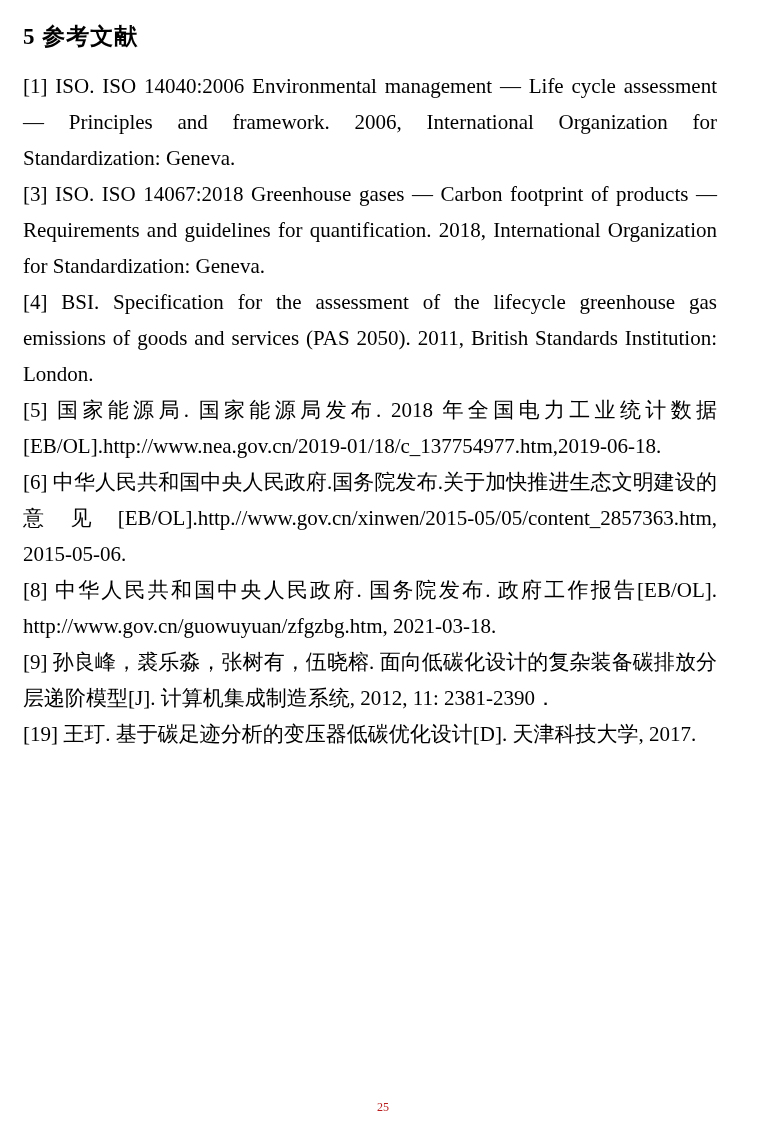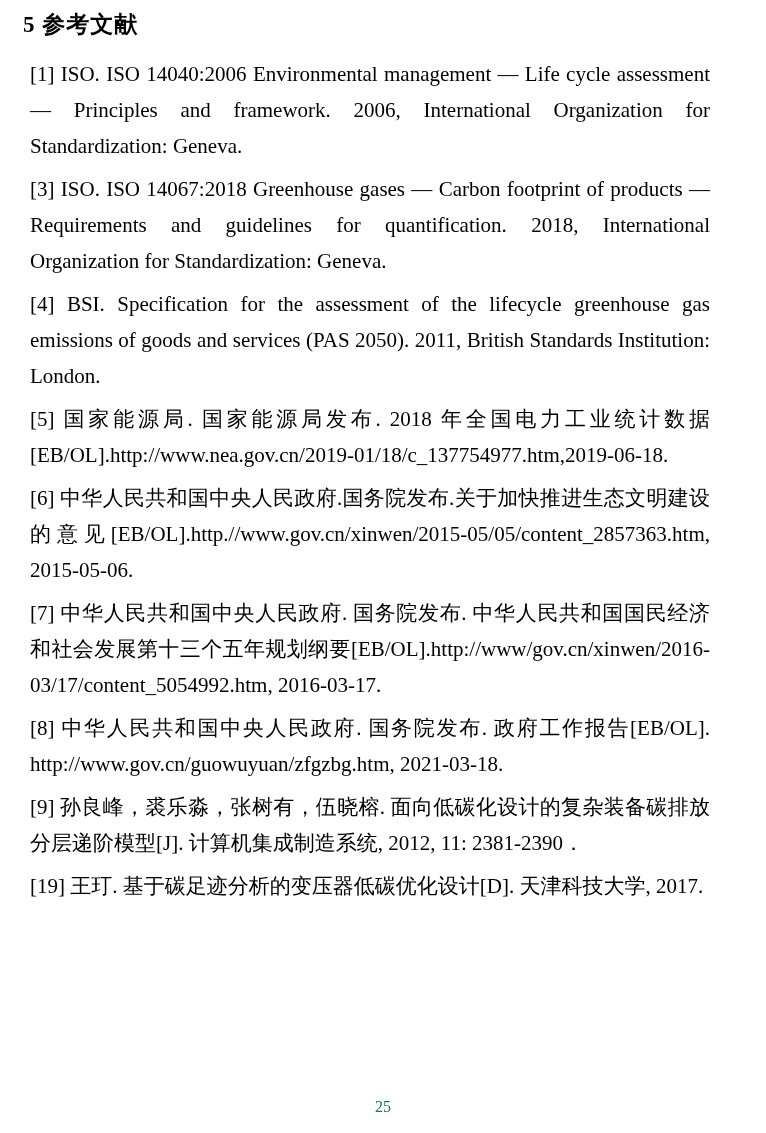--- a/index.html
+++ b/index.html
@@ -6,64 +6,63 @@
     margin: 0;
     padding: 0;
     background: #ffffff;
   }
   .page {
     position: relative;
     width: 766px;
     height: 1133px;
     background: #ffffff;
     box-sizing: border-box;
-    padding: 8px 49px 0 23px;
+    padding: 20px 49px 0 23px;
     color: #000000;
     font-family: "Liberation Serif", "DejaVu Serif", serif;
   }
   .heading {
     font-size: 23px;
     font-weight: bold;
     line-height: 34px;
     margin: 0 0 14px 0;
     letter-spacing: 1px;
   }
   .ref-list {
     margin: 0;
     padding: 0;
   }
   .ref {
-    margin: 7px;
+    margin: 0;
     padding: 0;
     font-size: 21px;
     line-height: 36px;
     text-align: justify;
     overflow-wrap: anywhere;
   }
   .page-number {
     position: absolute;
     bottom: 18px;
     left: 0;
     width: 766px;
     text-align: center;
-    font-size: 16px;
+    font-size: 12px;
     line-height: 16px;
-    color: #15803d;
+    color: #b91c1c;
   }
 </style>
 </head>
 <body>
 
 <div class="page">
   <h1 class="heading">5 参考文献</h1>
   <div class="ref-list">
     <p class="ref">[1] ISO. ISO 14040:2006 Environmental management — Life cycle assessment — Principles and framework. 2006, International Organization for Standardization: Geneva.</p>
     <p class="ref">[3] ISO. ISO 14067:2018 Greenhouse gases — Carbon footprint of products — Requirements and guidelines for quantification. 2018, International Organization for Standardization: Geneva.</p>
     <p class="ref">[4] BSI. Specification for the assessment of the lifecycle greenhouse gas emissions of goods and services (PAS 2050). 2011, British Standards Institution: London.</p>
     <p class="ref">[5] 国家能源局. 国家能源局发布. 2018 年全国电力工业统计数据[EB/OL].http://www.nea.gov.cn/2019-01/18/c_137754977.htm,2019-06-18.</p>
     <p class="ref">[6] 中华人民共和国中央人民政府.国务院发布.关于加快推进生态文明建设的意见[EB/OL].http.//www.gov.cn/xinwen/2015-05/05/content_2857363.htm, 2015-05-06.</p>
-    <p class="ref">[7] 中华人民共和国中央人民政府. 国务院发布. 中华人民共和国国民经济和社会发展第十三个五年规划纲要[EB/OL].http://www/gov.cn/xinwen/2016-03/17/content_5054992.htm, 2016-03-17.</p>
     <p class="ref">[8] 中华人民共和国中央人民政府. 国务院发布. 政府工作报告[EB/OL]. http://www.gov.cn/guowuyuan/zfgzbg.htm, 2021-03-18.</p>
     <p class="ref">[9] 孙良峰，裘乐淼，张树有，伍晓榕. 面向低碳化设计的复杂装备碳排放分层递阶模型[J]. 计算机集成制造系统, 2012, 11: 2381-2390．</p>
     <p class="ref">[19] 王玎. 基于碳足迹分析的变压器低碳优化设计[D]. 天津科技大学, 2017.</p>
   </div>
   <div class="page-number">25</div>
 </div>
 
 </body></html>

